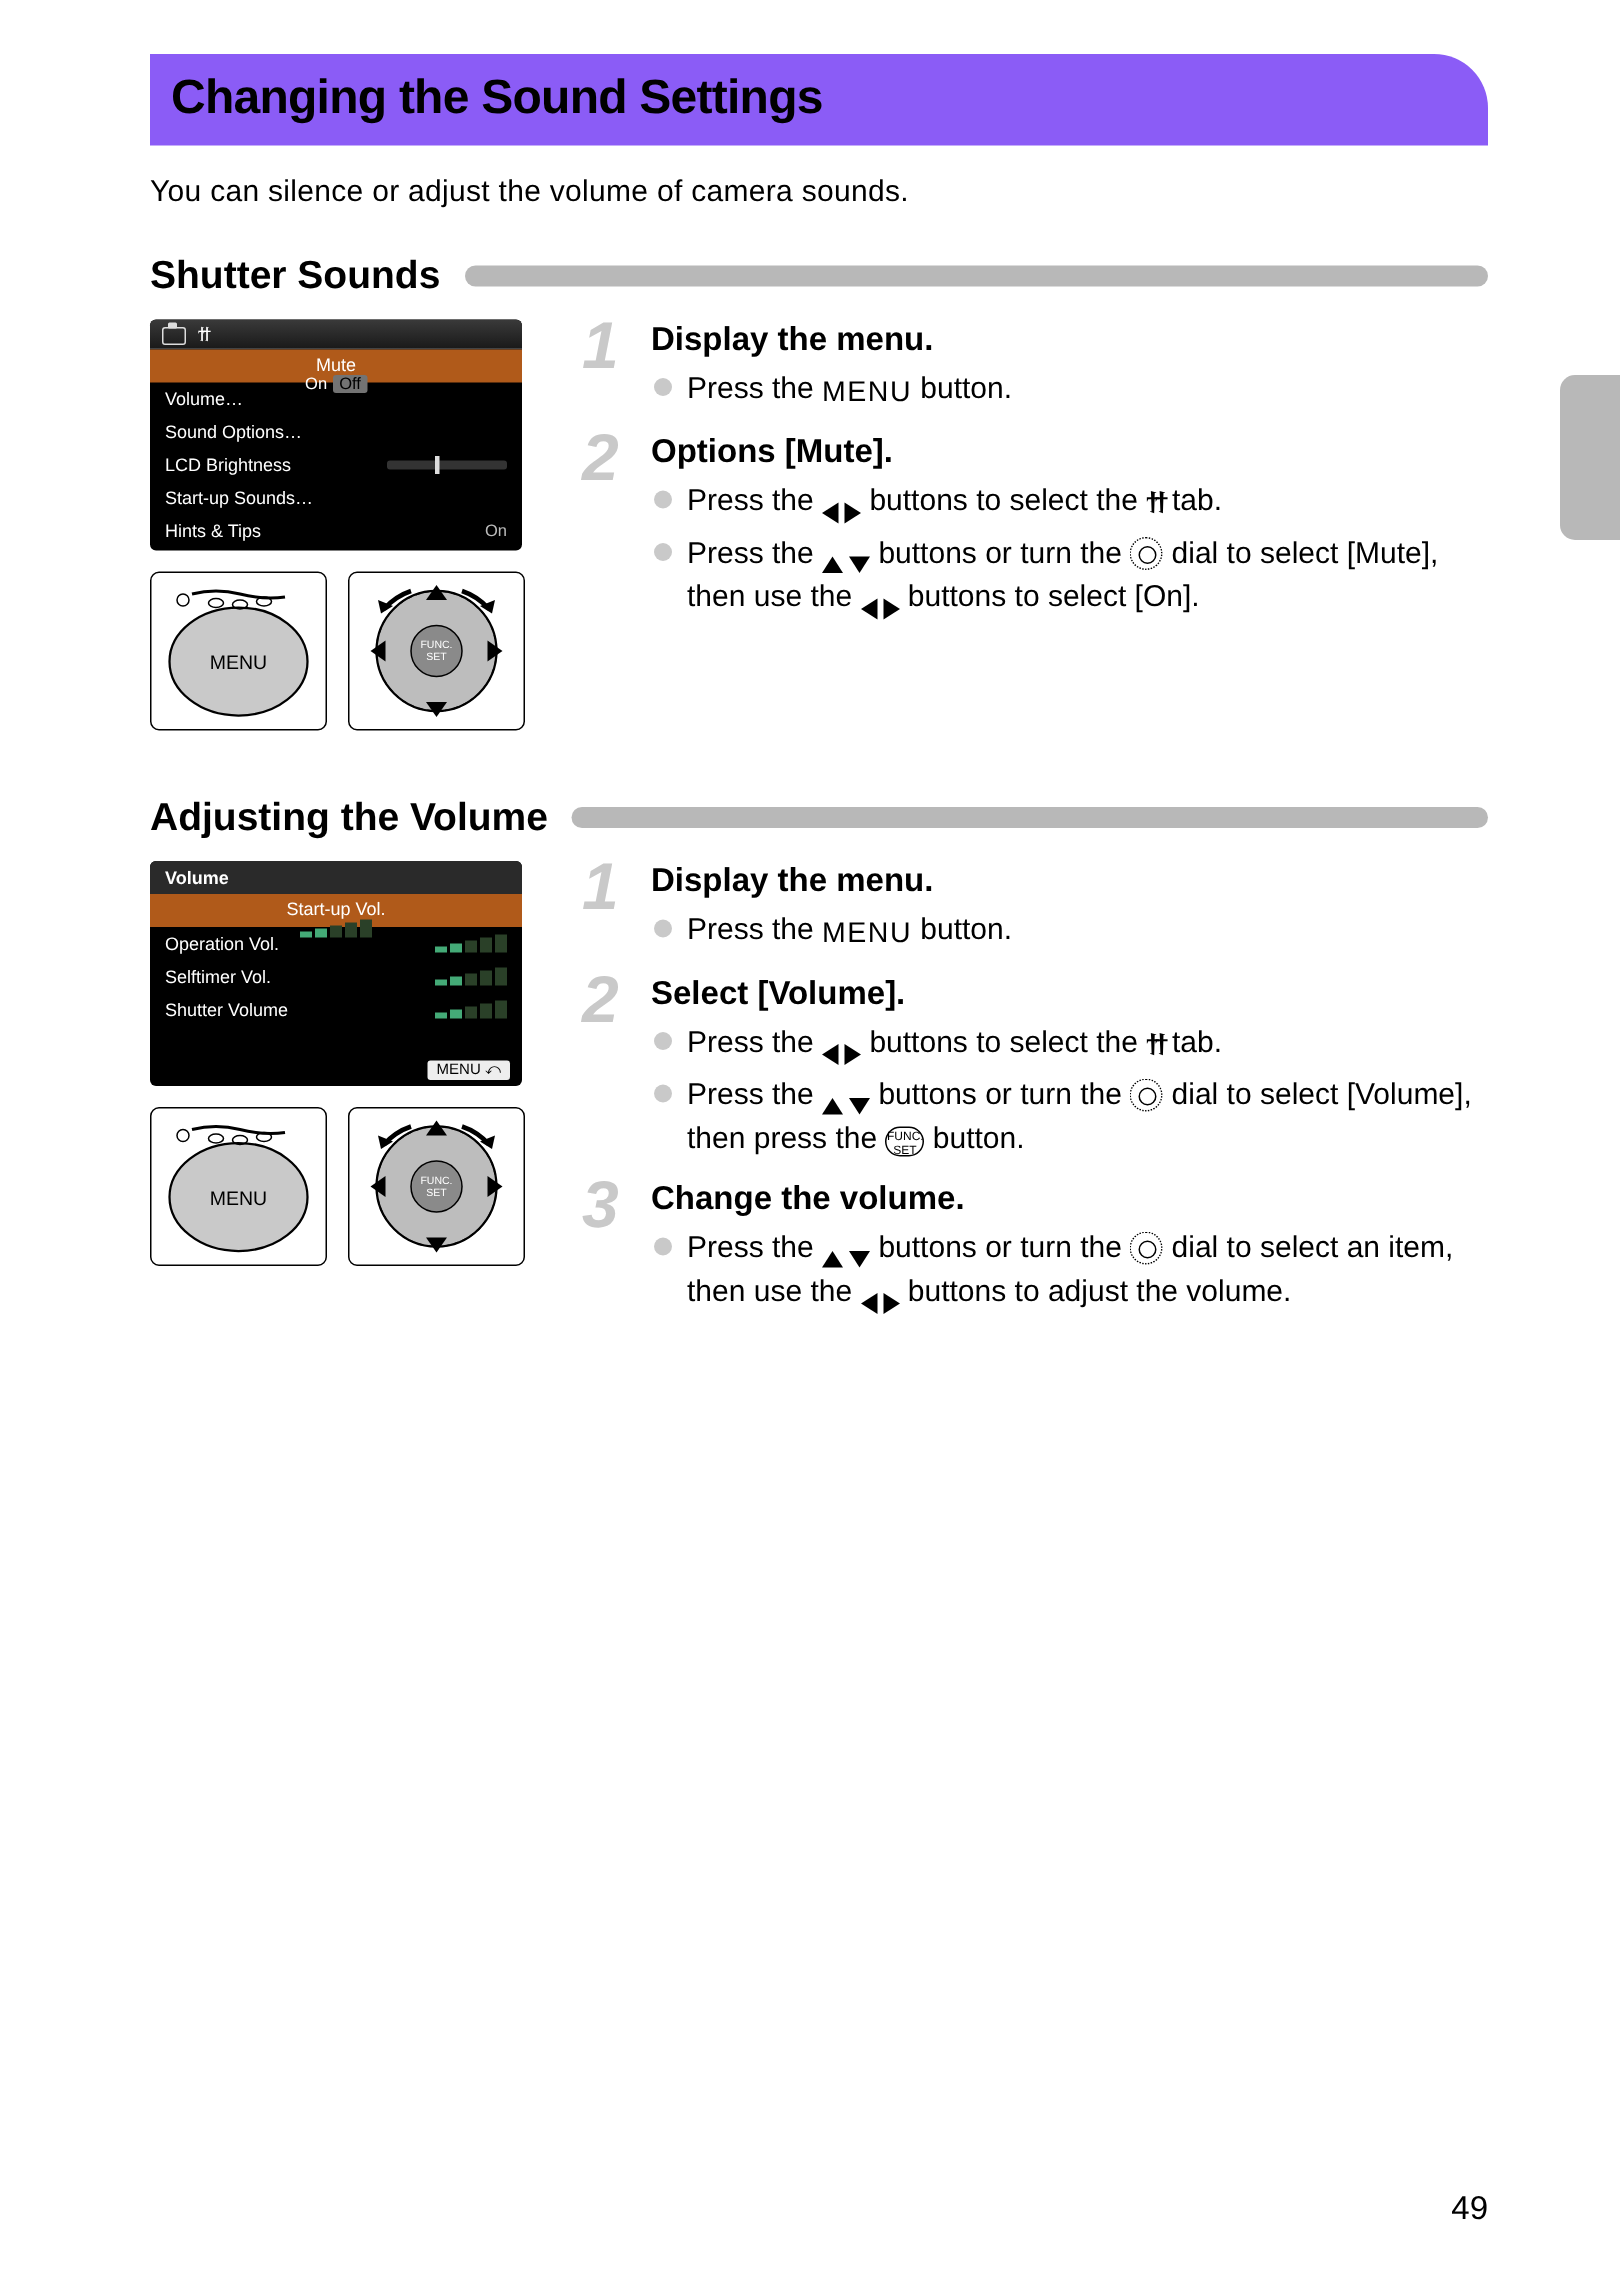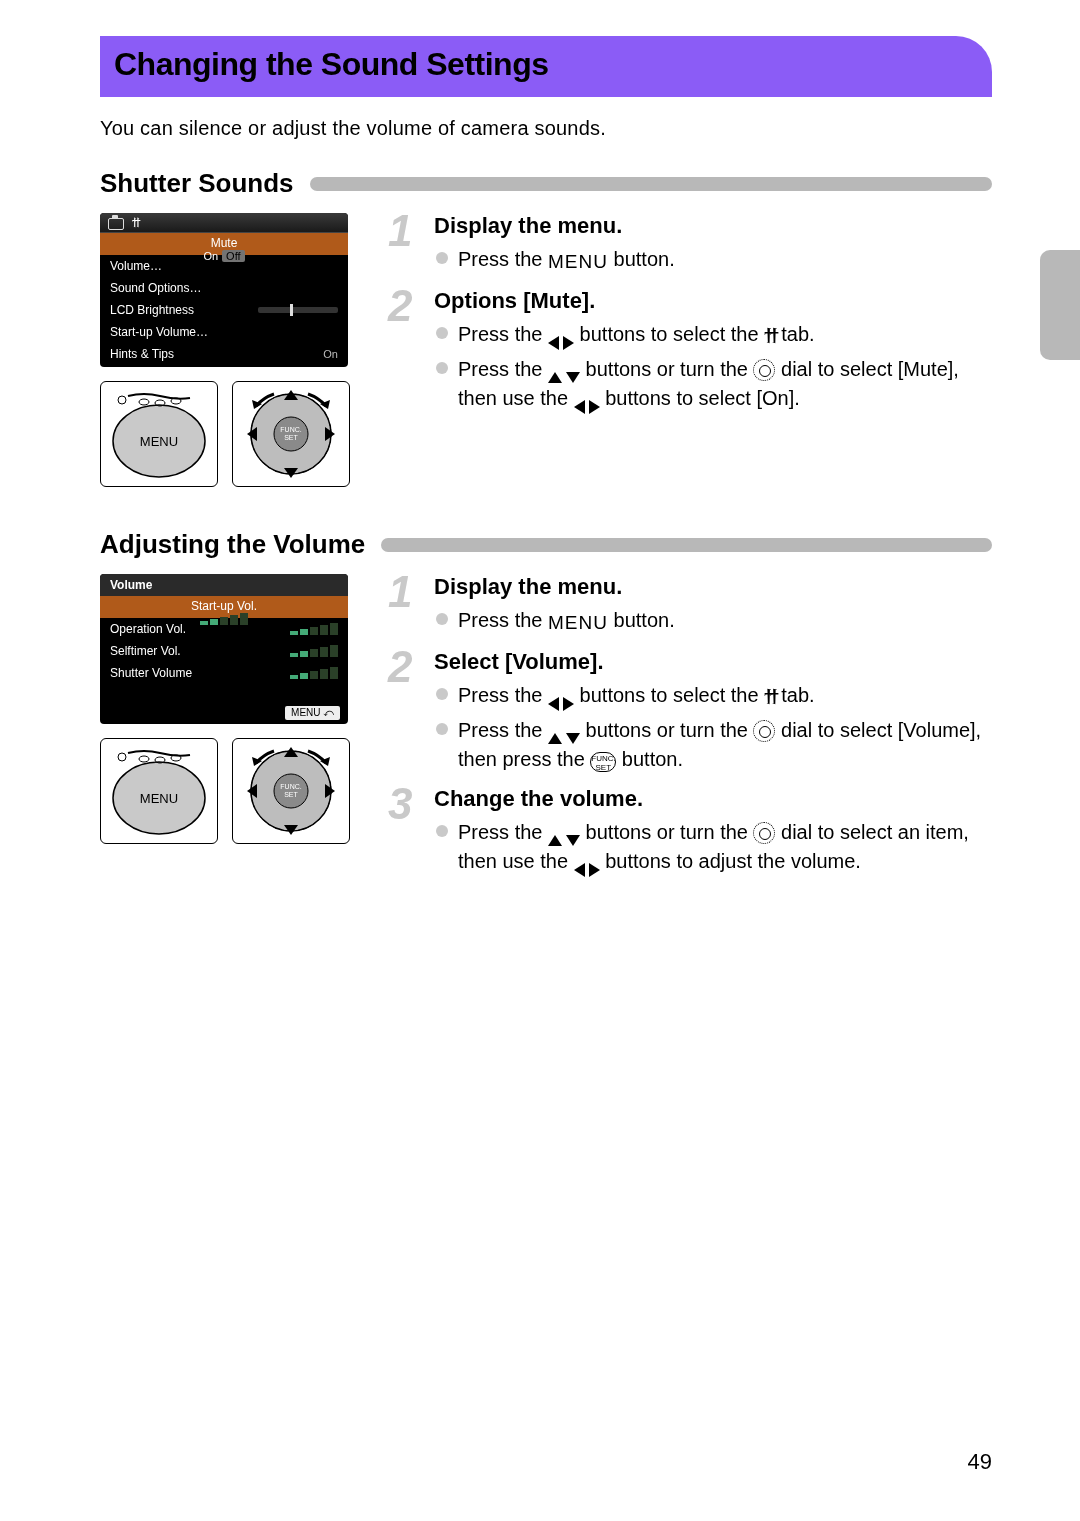--- a/index.html
+++ b/index.html
@@ -140,21 +140,21 @@
     position:relative; padding-left:24px; font-size:20px; line-height:1.45;
     margin-bottom:4px;
   }
   .bullets li::before {
     content:""; position:absolute; left:2px; top:7px;
     width:12px; height:12px; border-radius:50%;
     background:#c9c9c9;
   }
 
   .page-num {
-    position:absolute; bottom:46px; right:88px; font-size:22px;
+    position:absolute; bottom:36px; right:88px; font-size:22px;
   }
 
   
   .glyph { display:inline-block; vertical-align:-2px; }
   .glyph.menu {
     font-family: Arial, sans-serif; letter-spacing:1px;
     font-size:19px;
   }
   .glyph.lr, .glyph.ud { font-size:0; }
   .tri {
@@ -215,21 +215,21 @@
             <span>Volume…</span>
           </div>
         <div class="row">
             <span>Sound Options…</span>
           </div>
         <div class="row">
           <span>LCD Brightness</span>
           <span class="slider"></span>
         </div>
         <div class="row">
-            <span>Start-up Volume…</span>
+            <span>Start-up Sounds…</span>
           </div>
         <div class="row">
           <span>Hints &amp; Tips</span>
           <span class="val">On</span>
         </div>
       </div>
 
       <div class="dpad-row">
         <div class="dpad-box">
           <svg width="110" height="96" viewBox="0 0 110 96">

